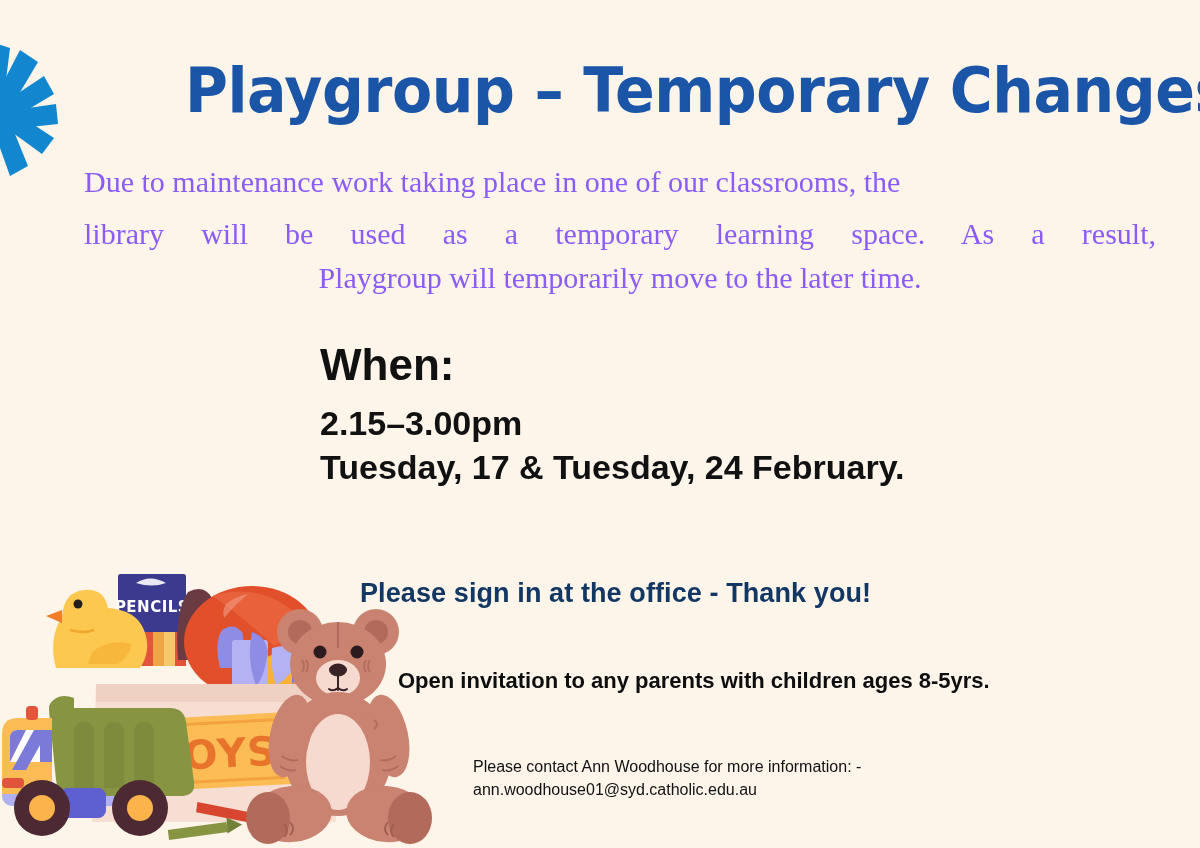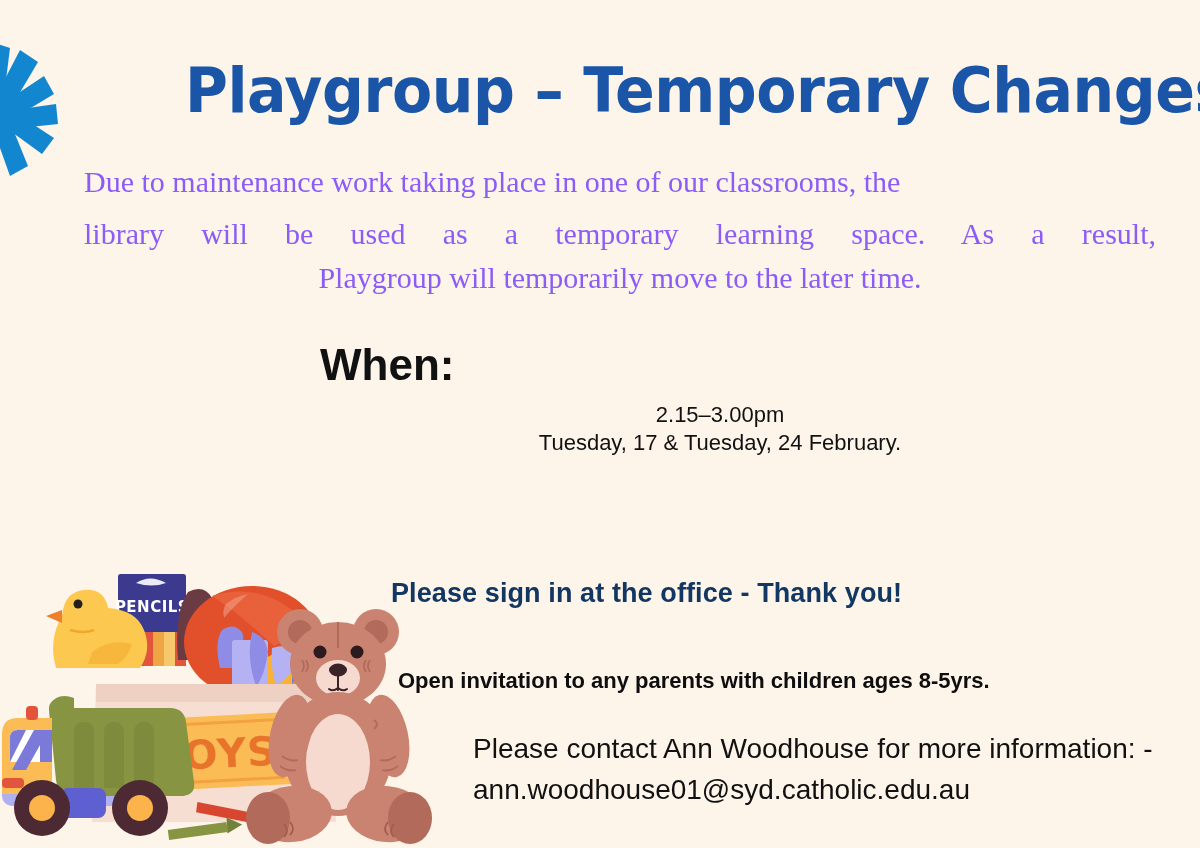--- a/index.html
+++ b/index.html
@@ -47,40 +47,40 @@
 
   
   .when-block{
     position:absolute;left:320px;top:338px;width:800px;
     color:#111111;
   }
   .when-label{
     font-size:44px;font-weight:bold;line-height:1.22;margin-bottom:9px;
   }
   .when-line{
-    font-size:22px;line-height:1.30;font-weight:normal;text-align:center;
+    font-size:34px;line-height:1.30;font-weight:bold;
   }
 
   
   .signin{
-    position:absolute;left:391px;top:578px;width:760px;
+    position:absolute;left:360px;top:578px;width:760px;
     font-size:27px;font-weight:bold;color:#123763;
     letter-spacing:0.1px;
   }
 
   
   .invitation{
     position:absolute;left:398px;top:668px;width:760px;
     font-size:22px;font-weight:bold;color:#0e0e0e;
   }
 
   
   .contact{
-    position:absolute;left:473px;top:729px;width:700px;
-    font-size:28px;color:#111111;line-height:1.45;
+    position:absolute;left:473px;top:755px;width:700px;
+    font-size:16px;color:#111111;line-height:1.45;
   }
 
   
   .illustration{position:absolute;left:0px;top:556px;width:440px;height:292px;}
 </style>
 </head>
 <body>
 
 <div class="poster">
 

